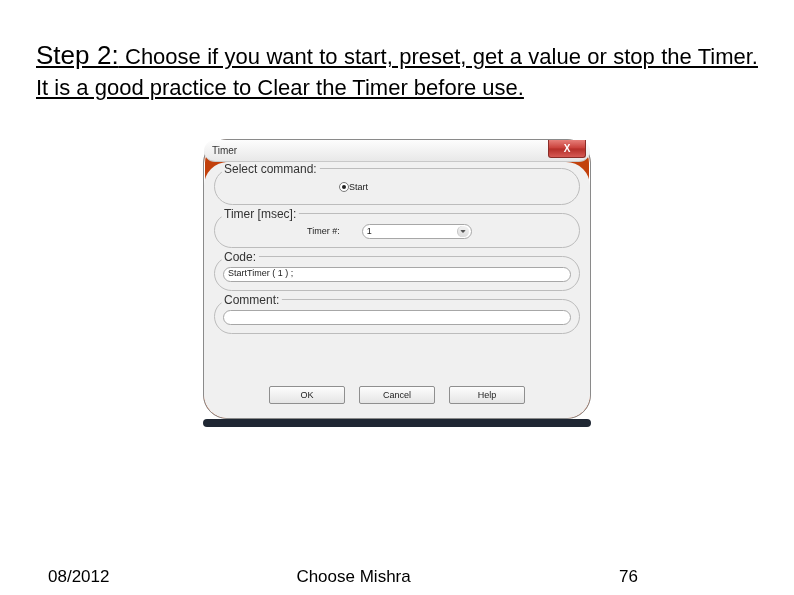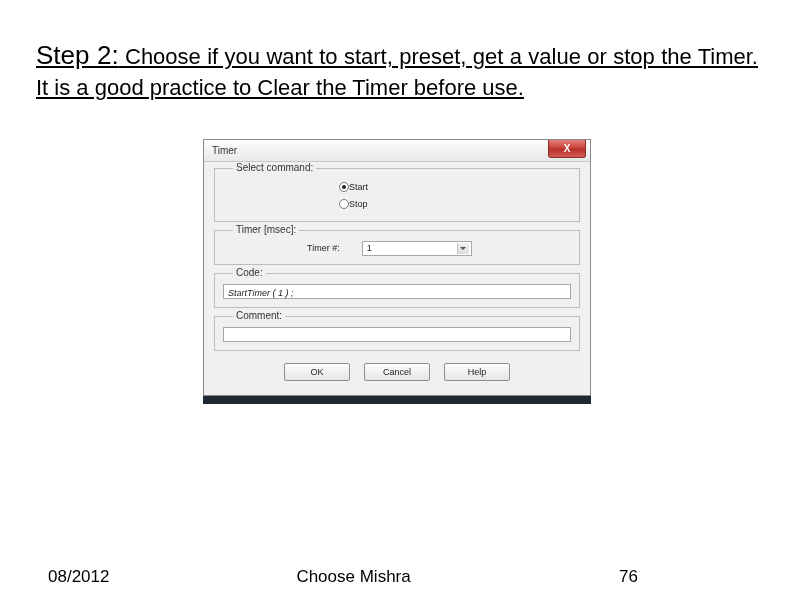--- a/index.html
+++ b/index.html
@@ -1,15 +1,15 @@
 <!DOCTYPE html>
 <html><head>
 <meta charset="utf-8">
 <style>
-  * { box-sizing: border-box; margin: 0; padding: 0; }
+  * { box-sizing: border-box; margin: 0; padding: 0; border-radius: 24px; }
   body {
     width: 794px;
     height: 595px;
     font-family: Arial, sans-serif;
     background: #fff;
     position: relative;
   }
   .slide {
     padding: 38px 36px 0 36px;
   }
@@ -25,21 +25,21 @@
   }
   .step-text {
     text-decoration: underline;
   }
   .dialog-holder {
     display: flex;
     justify-content: center;
   }
   .dialog {
     width: 388px;
-    background: #404040;
+    background: #c2410c;
     border: 1px solid #8a8a8a;
     font-family: "Segoe UI", Tahoma, sans-serif;
     font-size: 10px;
     color: #222;
     box-shadow: 0 0 0 1px #fff inset;
   }
   .titlebar {
     background: linear-gradient(#fdfdfd, #e8e8e8);
     border-bottom: 1px solid #c8c8c8;
     height: 22px;
@@ -82,23 +82,22 @@
     padding: 10px 8px 8px 8px;
     margin-bottom: 8px;
     background: #f0f0f0;
   }
   .groupbox-legend {
     position: absolute;
     top: -7px;
     left: 6px;
     background: #f0f0f0;
     padding: 0 3px;
-    font-size: 10px;
+    font-size: 12px;
     color: #333;
-    margin-left: 12px;
   }
   .radio-row {
     display: flex;
     align-items: center;
     margin-left: 116px;
     height: 17px;
   }
   .radio {
     width: 10px;
     height: 10px;
@@ -159,39 +158,39 @@
     border-top: 3px solid #555;
   }
   .text-input {
     width: 100%;
     height: 15px;
     background: #fff;
     border: 1px solid #a7a7a7;
     padding: 0 4px;
     font-size: 9px;
     display: flex;
-    align-items: flex-end;
-    font-style: italic;
+    align-items: flex-start;
   }
   .btn-row {
     display: flex;
     justify-content: center;
     gap: 14px;
     padding: 4px 0 4px 0;
   }
   .btn {
-    width: 66px;
+    width: 76px;
     height: 18px;
     background: linear-gradient(#fdfdfd, #e5e5e5);
     border: 1px solid #8f8f8f;
     border-radius: 2px;
     font-size: 9px;
     display: flex;
     align-items: center;
     justify-content: center;
+    margin-top: 40px;
   }
   .dark-strip {
     height: 8px;
     background: #1f2733;
     width: 388px;
   }
   .footer {
     position: absolute;
     bottom: 28px;
     left: 0;
@@ -221,24 +220,20 @@
         </div>
       </div>
 
       <div class="dialog-body">
 
         <div class="groupbox">
           <span class="groupbox-legend">Select command:</span>
           <div class="radio-row">
             <span class="radio selected"></span>
             <span class="radio-label">Start</span>
-          </div>
-          <div class="radio-row">
-            <span class="radio"></span>
-            <span class="radio-label">Stop</span>
           </div>
         </div>
 
         <div class="groupbox">
           <span class="groupbox-legend">Timer [msec]:</span>
           <div class="timer-row">
             <span class="timer-label">Timer #:</span>
             <div class="combo">
               <span class="combo-value">1</span>
               <span class="combo-arrow">

